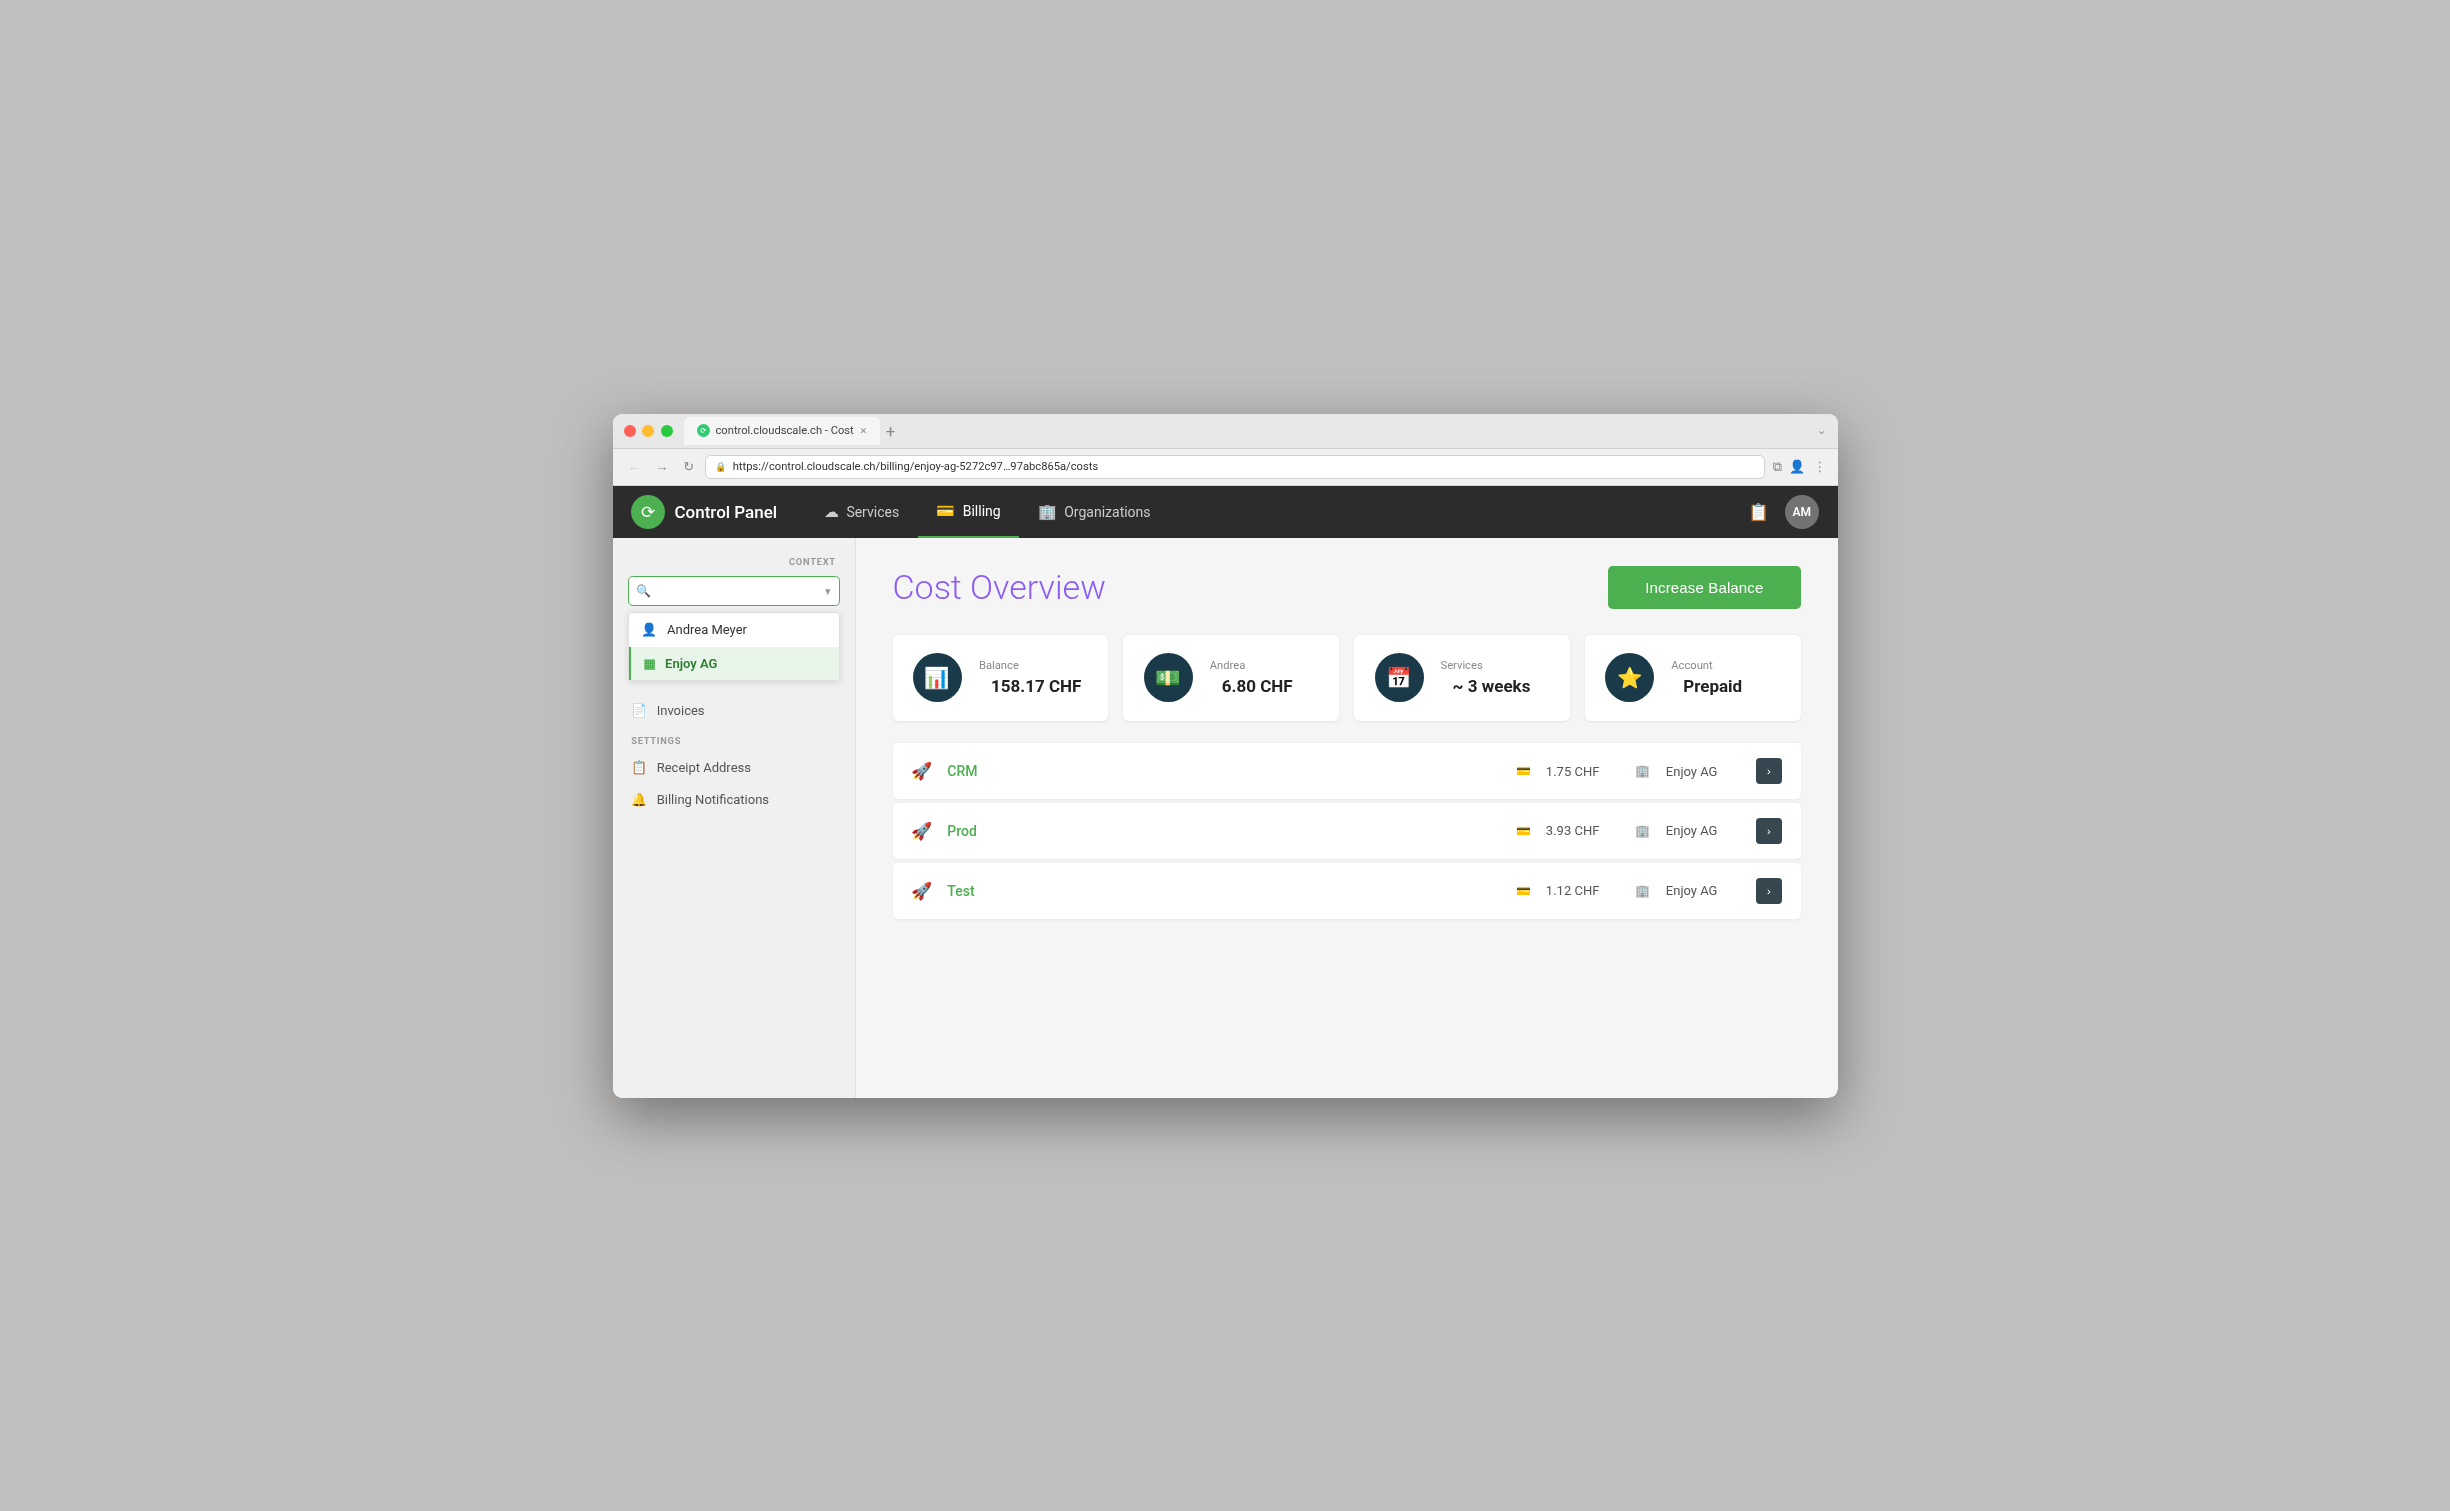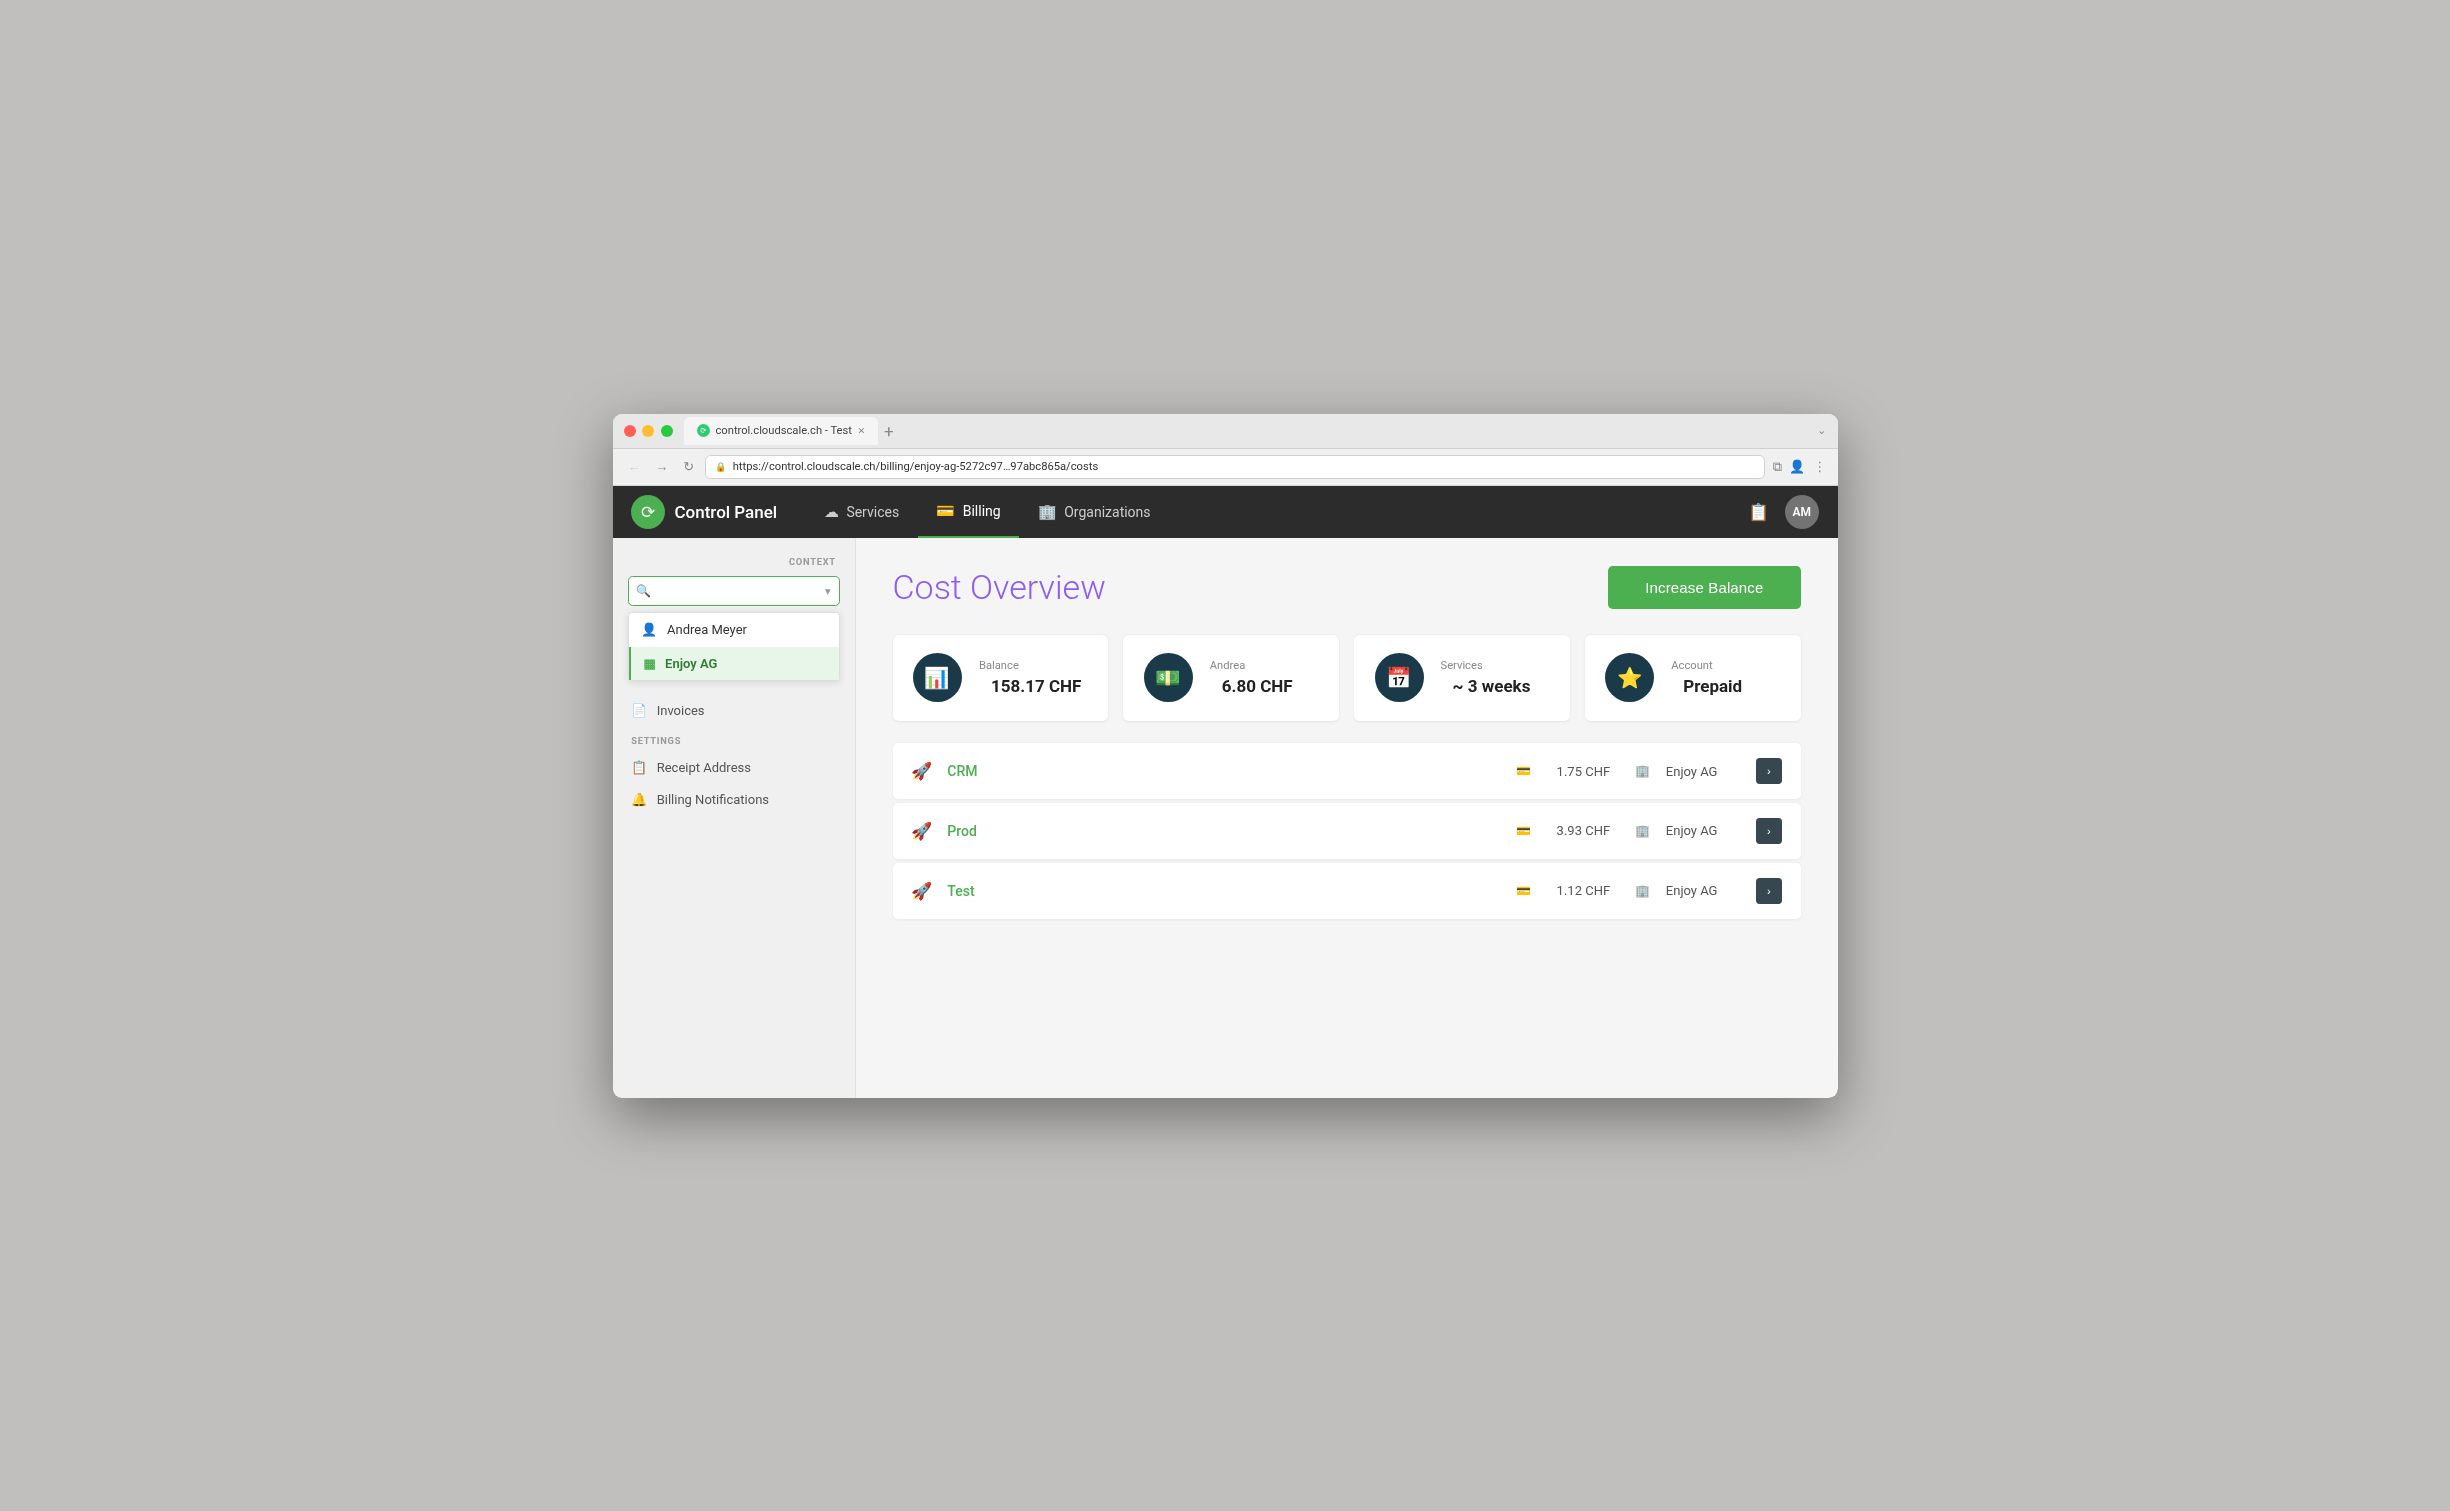--- a/index.html
+++ b/index.html
@@ -411,21 +411,21 @@
       cursor: pointer;
     }
     .service-cost-icon {
       font-size: 12px;
       color: #555;
     }
     .service-cost {
       font-size: 13px;
       color: #555;
       min-width: 75px;
-      text-align: center;
+      text-align: left;
     }
     .service-org-icon {
       font-size: 12px;
       color: #555;
     }
     .service-org {
       font-size: 13px;
       color: #555;
       min-width: 75px;
     }
@@ -450,21 +450,21 @@
 
   <div class="browser-titlebar">
     <div class="traffic-lights">
       <div class="traffic-light tl-red"></div>
       <div class="traffic-light tl-yellow"></div>
       <div class="traffic-light tl-green"></div>
     </div>
     <div class="tab-bar">
       <div class="tab">
         <div class="tab-favicon">⟳</div>
-        <span>control.cloudscale.ch - Test</span>
+        <span>control.cloudscale.ch - Cost</span>
         <span class="tab-close">✕</span>
       </div>
       <span class="tab-new">+</span>
       <span class="tab-dropdown">⌄</span>
     </div>
   </div>
 
   <div class="browser-navbar">
     <span class="nav-btn disabled">←</span>
     <span class="nav-btn">→</span>

